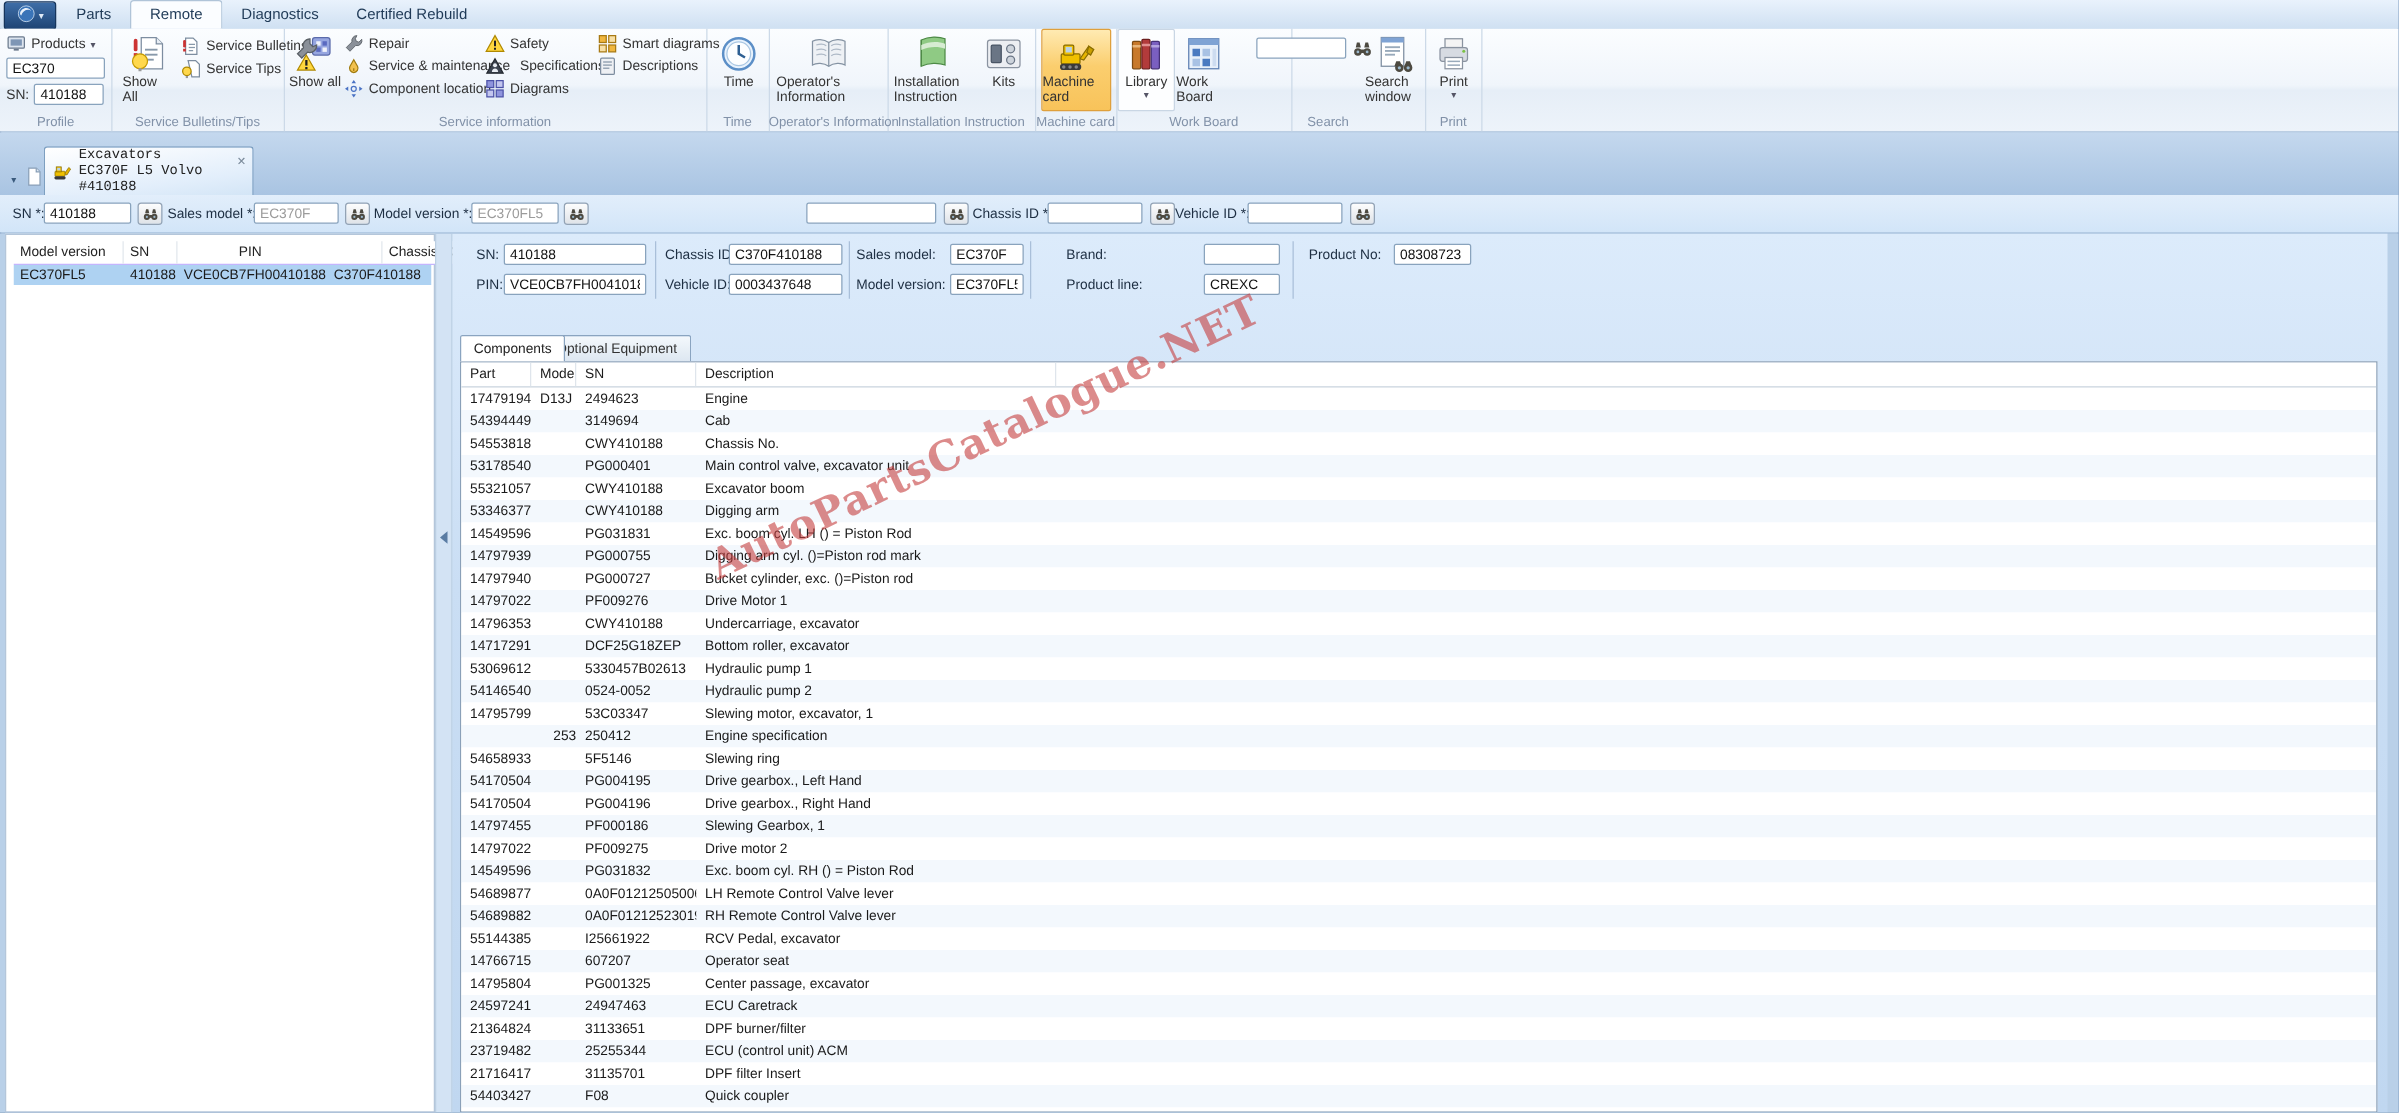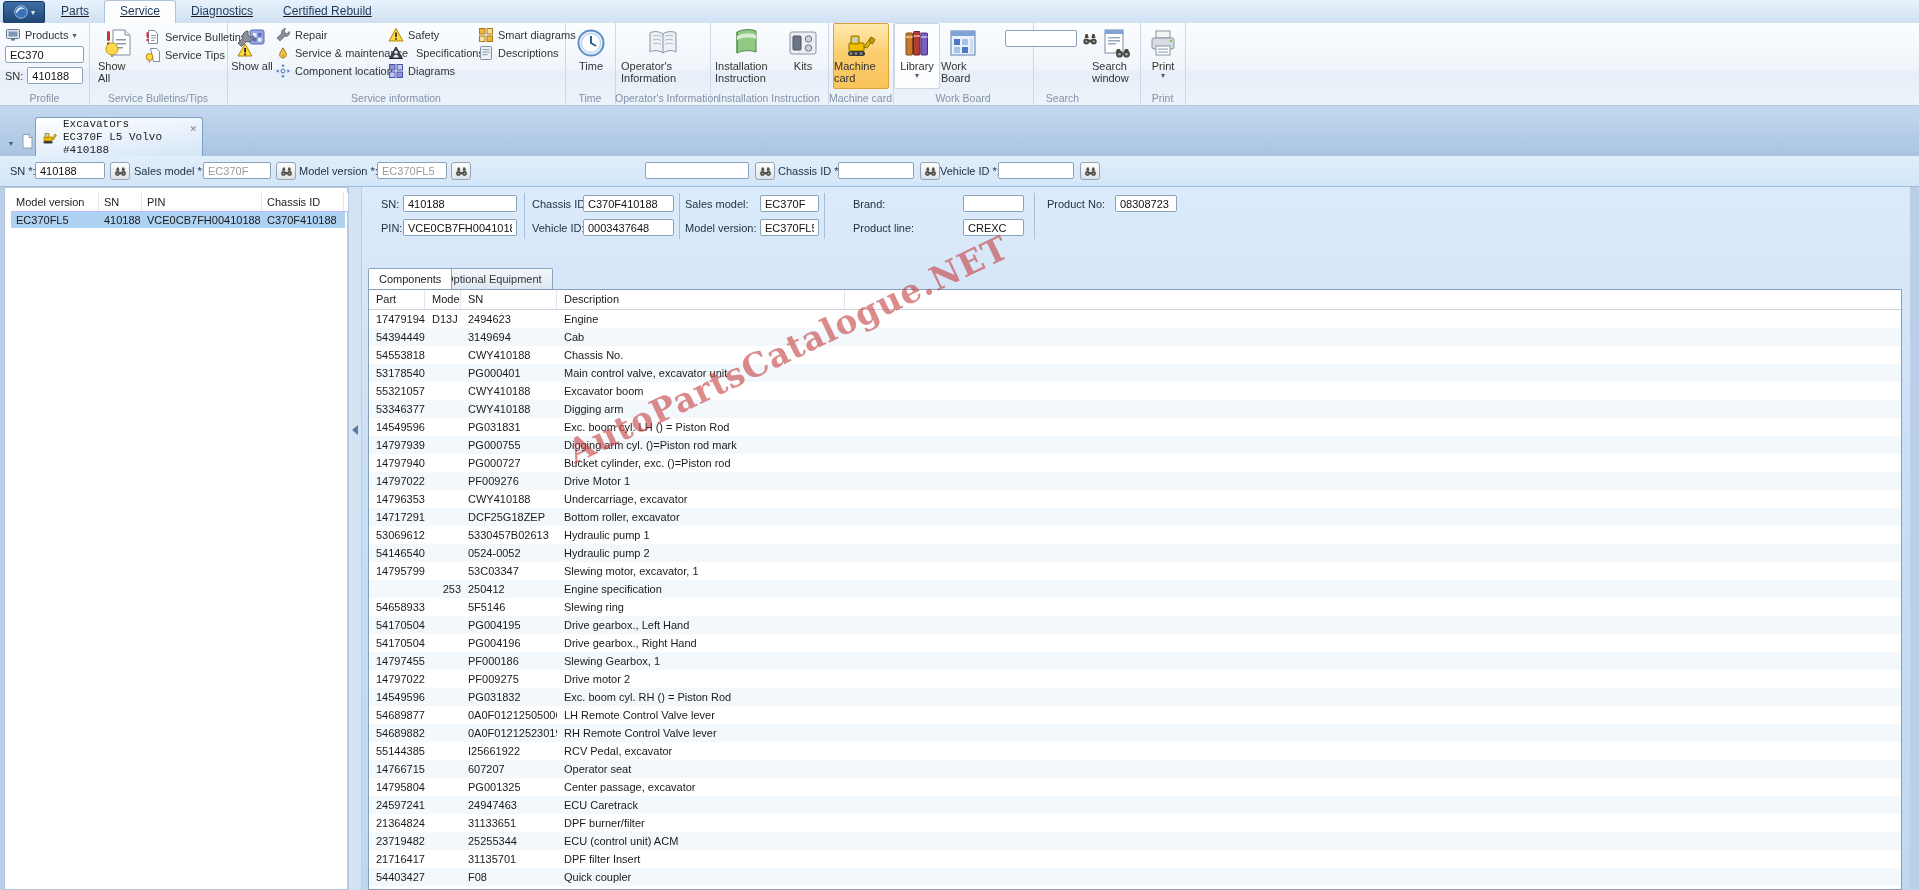--- a/index.html
+++ b/index.html
@@ -5,21 +5,21 @@
   html,body{margin:0;padding:0;background:#8ea9c8;}
   .screen{position:relative;width:1919px;height:890px;overflow:hidden;
     font-family:"Liberation Sans","DejaVu Sans",sans-serif;font-size:11px;color:#1a1a1a;
     background:#b9d0e8;box-shadow:inset 0 0 0 1px #7793b8;}
   
   .titlebar{position:absolute;left:0;top:0;width:100%;height:23px;
     background:linear-gradient(#e9f2fc,#cfe0f2);}
   .appbtn{position:absolute;left:3px;top:1px;width:40px;height:21px;border-radius:3px;
     background:linear-gradient(#3e6ea8,#1e4474);border:1px solid #16355c;display:flex;align-items:center;justify-content:center;gap:2px;cursor:pointer;}
   .appbtn .dd{color:#dfeaf6;font-size:8px;line-height:8px;}
-  .rtabs{position:absolute;left:46px;top:0;height:23px;display:flex;text-decoration:underline;}
+  .rtabs{position:absolute;left:46px;top:0;height:23px;display:flex;}
   .rtab{padding:4px 15px 0 15px;height:19px;font-size:12px;color:#1f3a57;cursor:pointer;}
   .rtab.active{background:#fbfdff;border:1px solid #b0c4d8;border-bottom:none;border-radius:3px 3px 0 0;padding-top:3px;}
   
   .ribbon{position:absolute;left:0;top:23px;width:100%;height:83px;
     background:linear-gradient(#fbfdff,#f0f5fb 55%,#e6eef7 60%,#edf3fa);border-bottom:1px solid #b8cadf;box-sizing:border-box;}
   .rgroup{position:absolute;top:0;height:82px;border-right:1px solid #ccd9e8;}
   .glabel{position:absolute;left:0;right:0;bottom:1px;text-align:center;font-size:10.5px;color:#8191a8;white-space:nowrap;}
   .bigbtn{position:absolute;display:flex;flex-direction:column;align-items:center;text-align:left;
     padding-top:3px;height:61px;cursor:pointer;border:1px solid transparent;border-radius:2px;}
   .bigbtn .biglbl{margin-top:1px;line-height:12px;color:#333;}
@@ -95,21 +95,21 @@
   <div class="titlebar">
     <div class="appbtn">
       <span><svg width="16" height="16" viewBox="0 0 24 24">
             <circle cx="12" cy="12" r="9.5" fill="#3a74b8" stroke="#cfe0f2"></circle>
             <path d="M6 14c2-6.5 9-8.5 12-5-1-3.5-7-6-11-2-3 3-3 6-1 7z" fill="#e8f0fa"></path>
           </svg></span>
       <span class="dd">▾</span>
     </div>
     <div class="rtabs">
       <div class="rtab">Parts</div>
-      <div class="rtab active">Service</div>
+      <div class="rtab active">Remote</div>
       <div class="rtab">Diagnostics</div>
       <div class="rtab">Certified Rebuild</div>
     </div>
   </div>
 
   <div class="ribbon">
 
     <div class="rgroup" style="left:0;width:89px;">
       <div class="prow" style="left:5px;top:4px;">
         <span class="i16"><svg viewBox="0 0 16 16" class="i16">
@@ -483,21 +483,21 @@
         </svg>
       </button>
   </div>
 
   <div class="main">
 
     <div class="leftpanel">
       <div class="lg-header">
         <div class="lg-hcell" style="width:88px;">Model version</div>
         <div class="lg-hcell" style="width:43px;">SN</div>
-        <div class="lg-hcell" style="width:120px;">PIN</div>
+        <div class="lg-hcell" style="width:120px;margin-left:44px;">PIN</div>
         <div class="lg-hcell" style="width:82px;">Chassis ID</div>
         <div class="lg-hcell" style="width:3px;border-right:none;"></div>
       </div>
       <div id="left-grid-body">
           <div class="lg-row sel">
             <div class="lg-cell" style="width: 88px;">EC370FL5</div>
             <div class="lg-cell" style="width: 43px;">410188</div>
             <div class="lg-cell" style="width: 120px;">VCE0CB7FH00410188</div>
             <div class="lg-cell" style="width: 82px;">C370F410188</div>
           </div>

